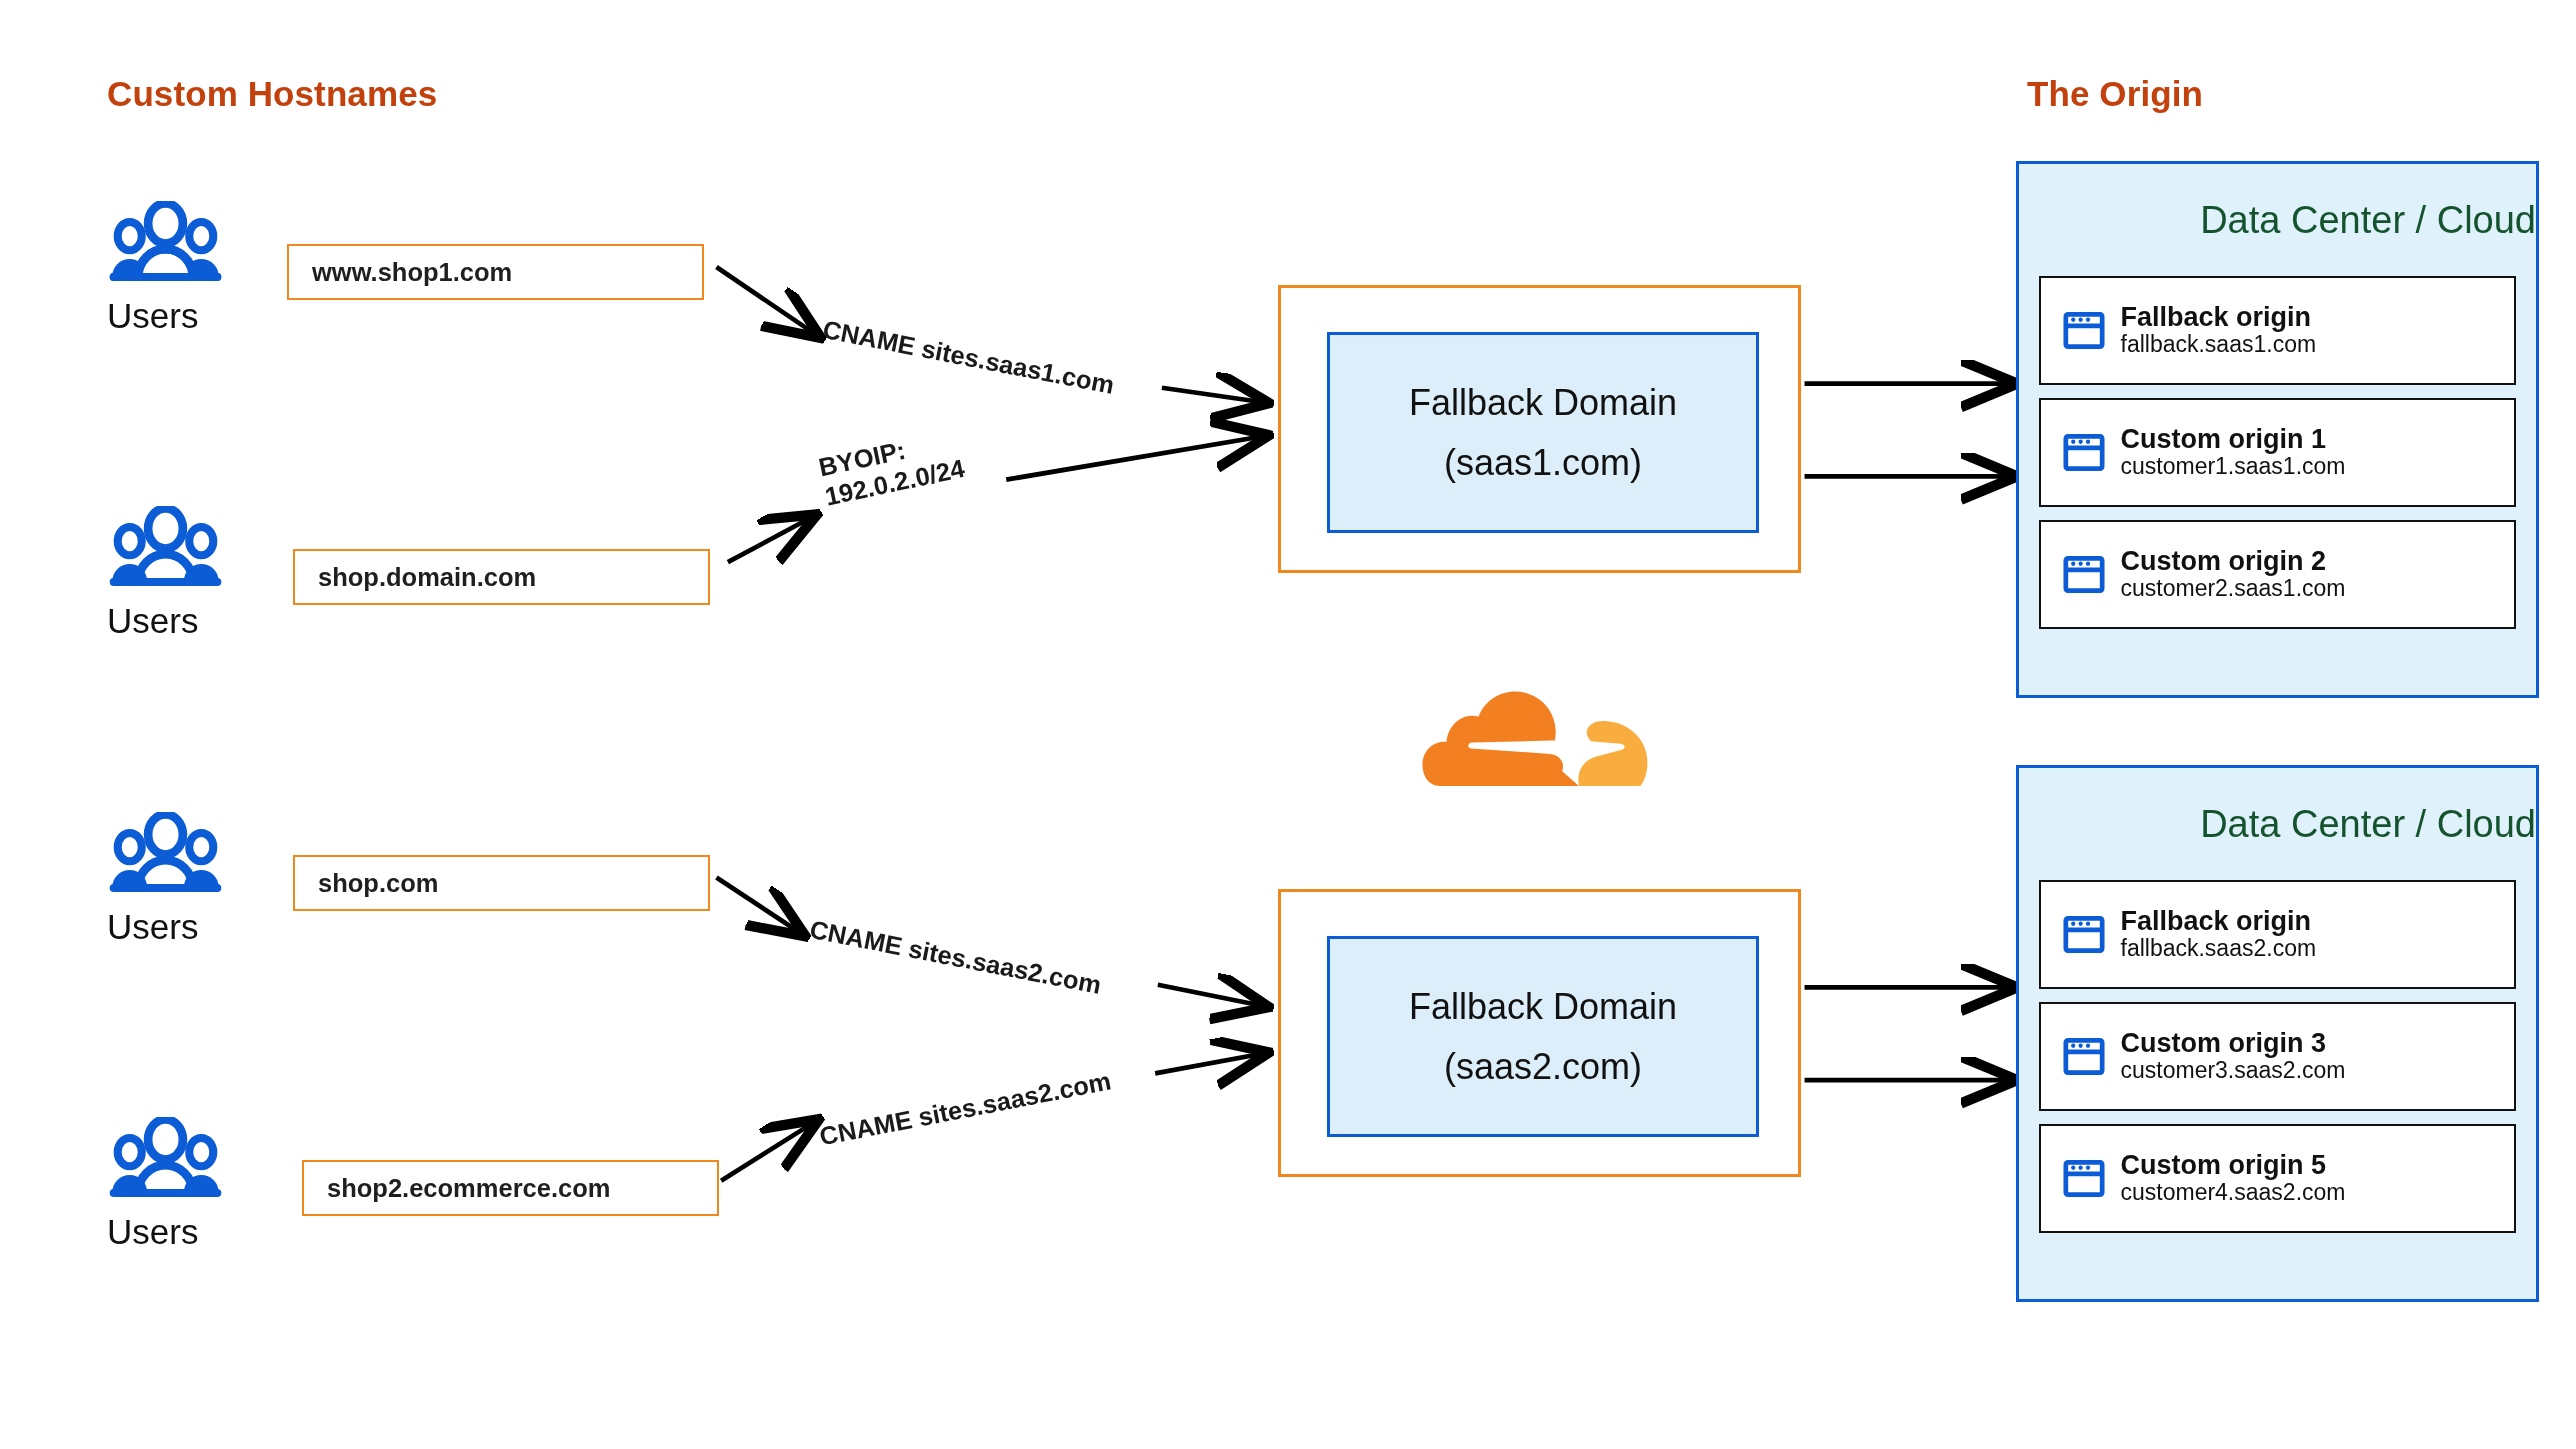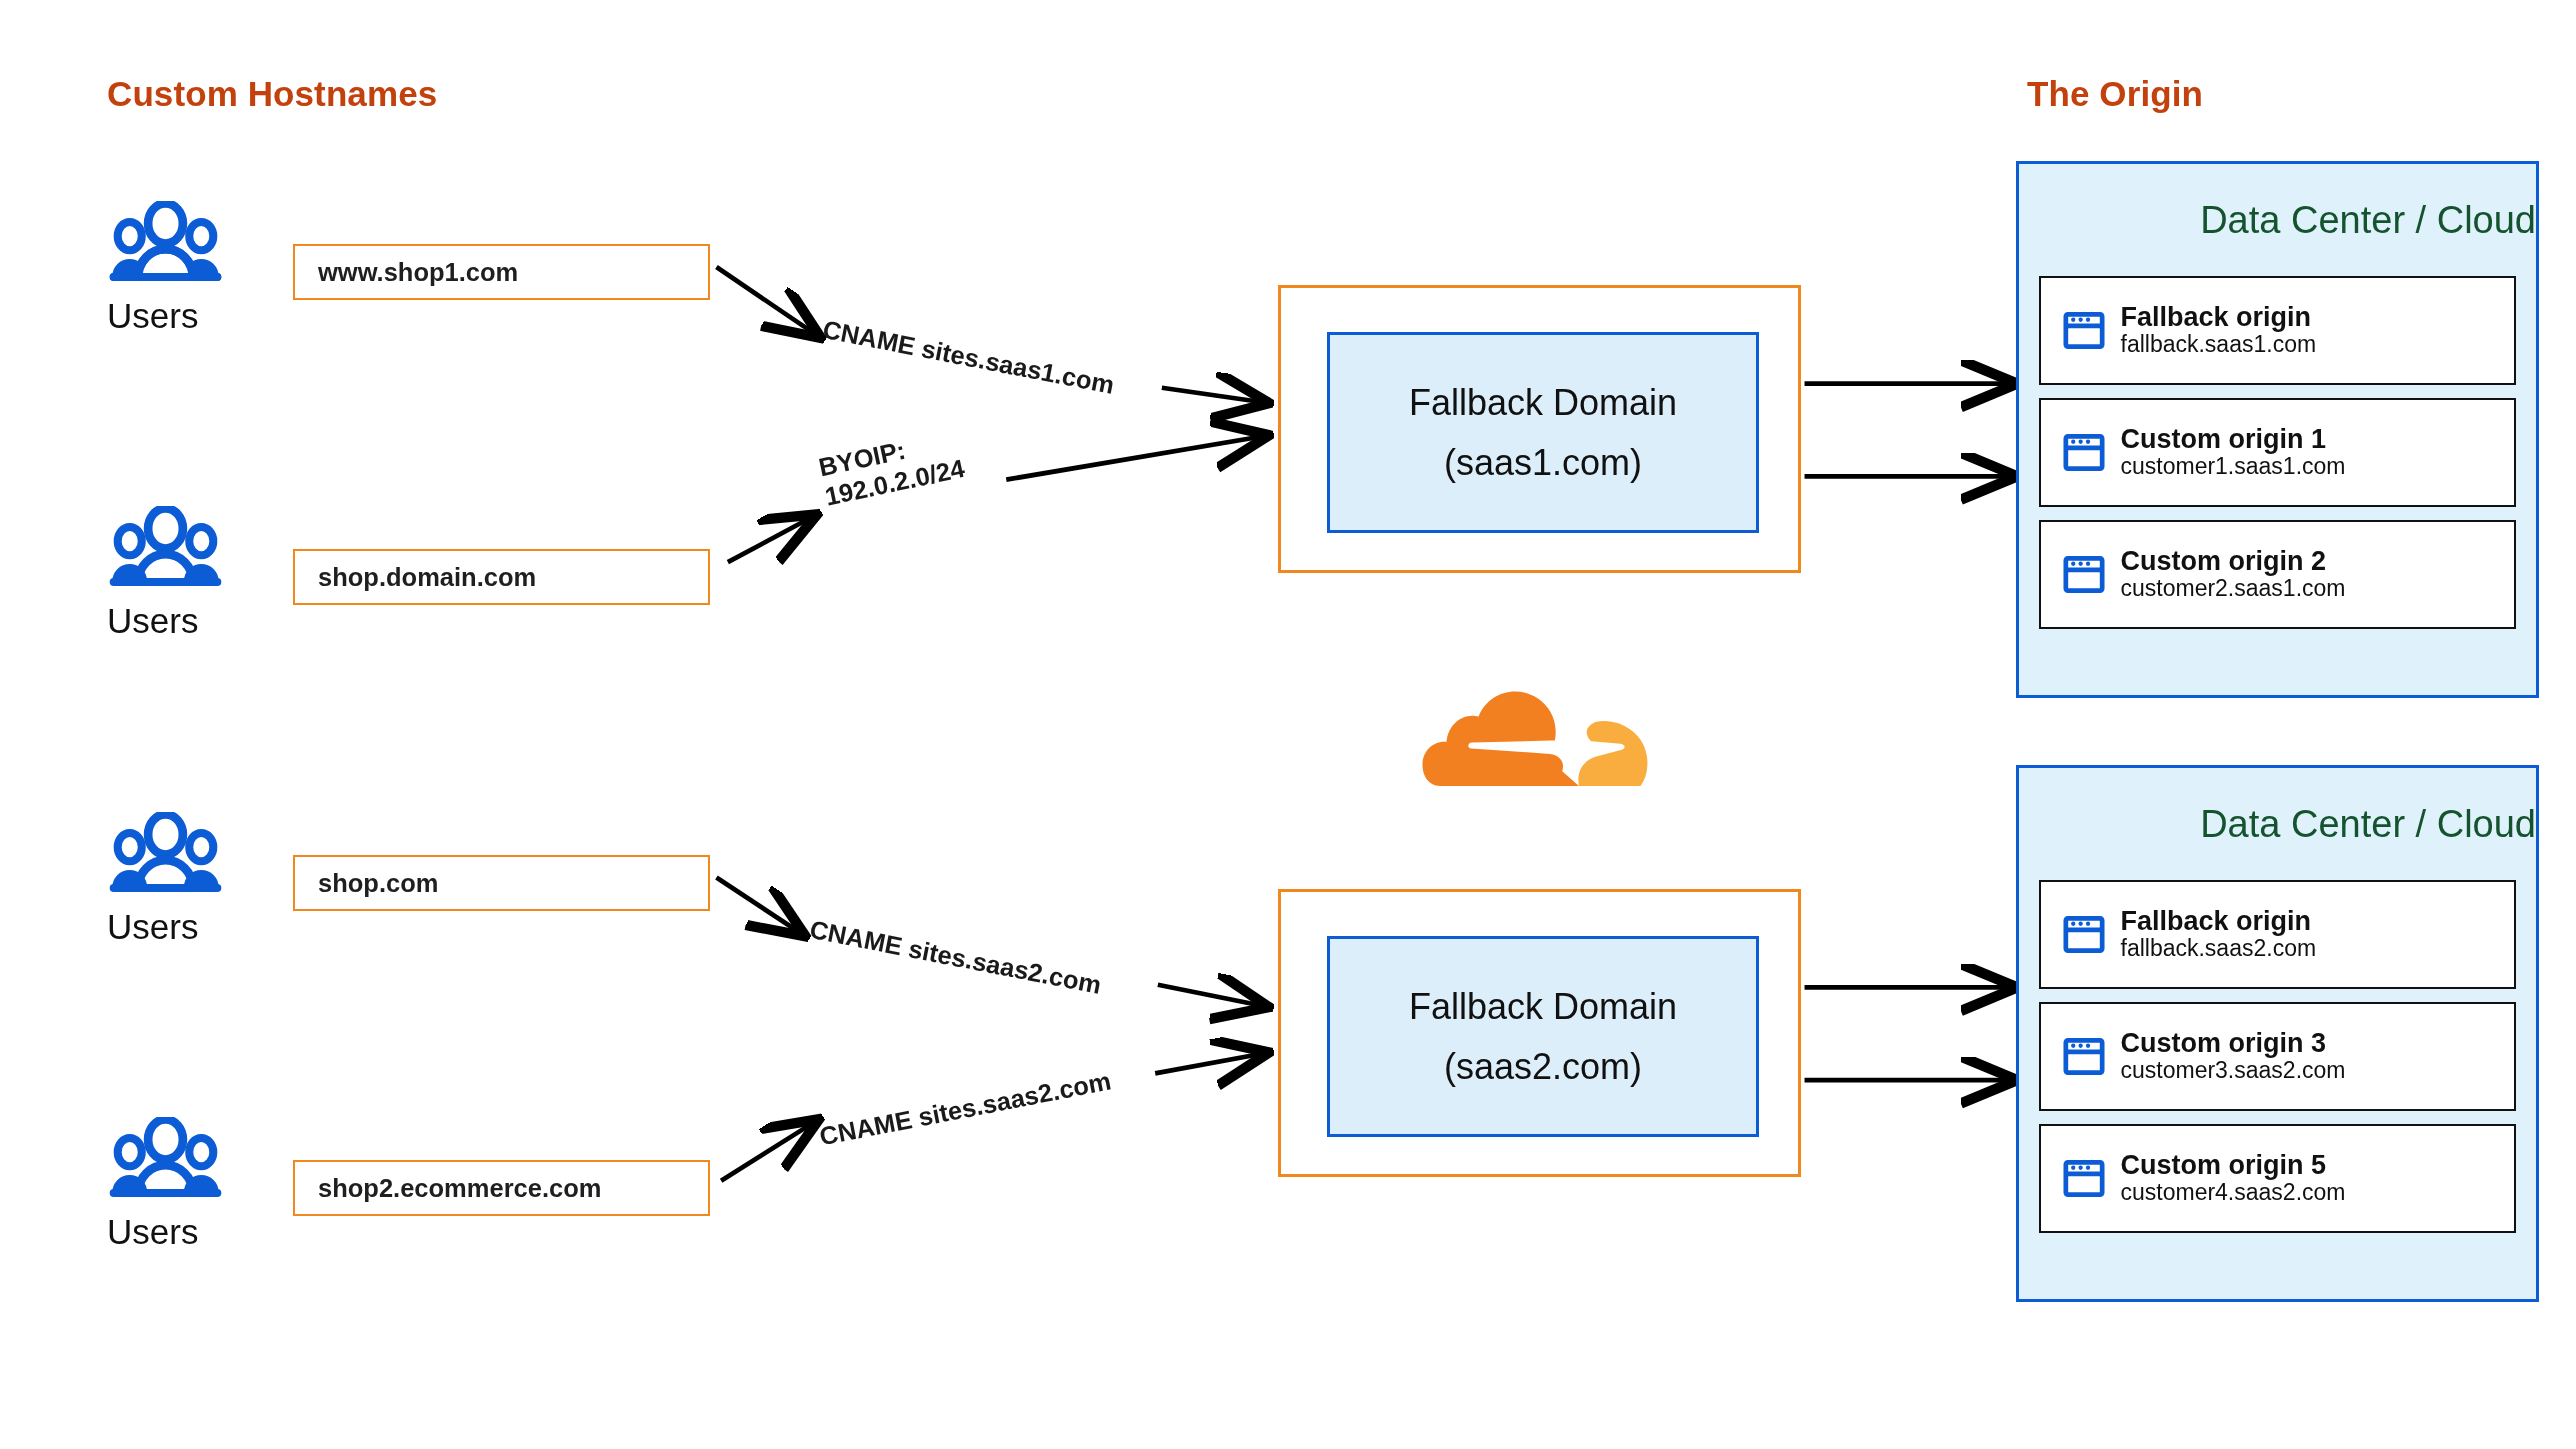--- a/index.html
+++ b/index.html
@@ -229,30 +229,30 @@
       <ellipse cx="141" cy="52" rx="18" ry="21" fill="none" stroke="#0B5CD5" stroke-width="12"></ellipse>
       <path d="M8 112 a26 26 0 0 1 52 0 z" fill="#0B5CD5"></path>
       <path d="M115 112 a26 26 0 0 1 52 0 z" fill="#0B5CD5"></path>
       <path d="M47 112 a40.5 40.5 0 0 1 81 0" fill="none" stroke="#0B5CD5" stroke-width="13"></path>
       <rect x="4" y="107" width="167" height="12" rx="6" fill="#0B5CD5"></rect>
     </g>
   </svg>
   <div class="users-label">Users</div>
 </div>
 
-<div class="hostname-box" style="left:293px; top:244px;">
+<div class="hostname-box" style="left:287px; top:244px;">
   <span>www.shop1.com</span>
 </div>
 <div class="hostname-box" style="left:293px; top:549px;">
   <span>shop.domain.com</span>
 </div>
 <div class="hostname-box" style="left:293px; top:855px;">
   <span>shop.com</span>
 </div>
-<div class="hostname-box" style="left:293px; top:1160px;">
+<div class="hostname-box" style="left:302px; top:1160px;">
   <span>shop2.ecommerce.com</span>
 </div>
 
 <svg id="arrows" viewBox="0 0 3840 2160">
   <defs>
     <marker id="ah" markerWidth="13" markerHeight="13" refX="11" refY="5" orient="auto" markerUnits="strokeWidth">
       <path d="M0,0 L12,5 L0,10" fill="none" stroke="#000" stroke-width="2.2"></path>
     </marker>
   </defs>
 

